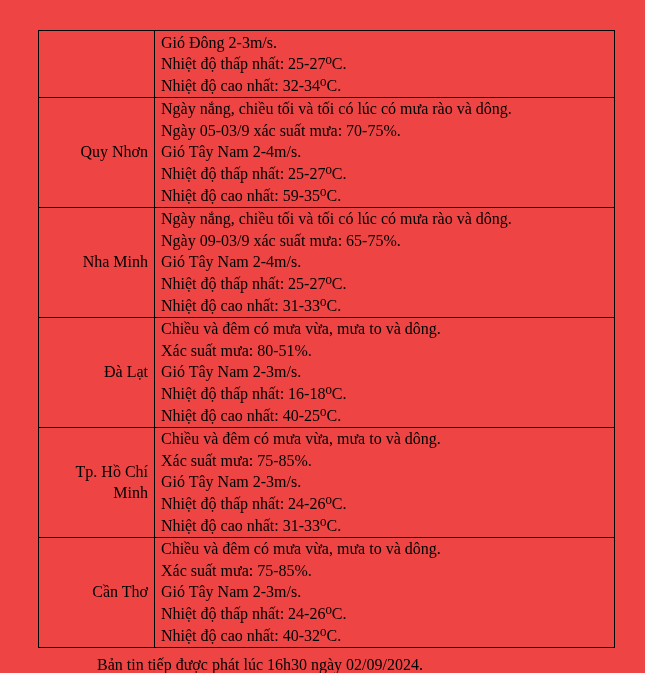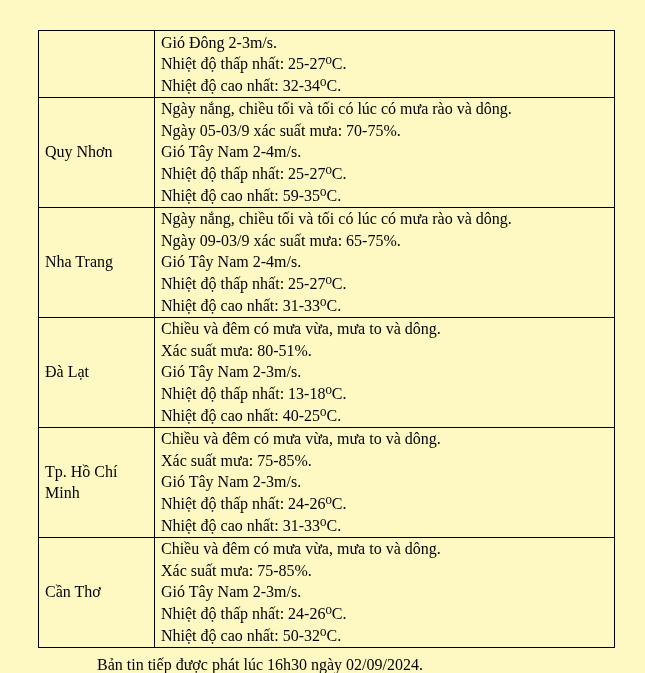--- a/index.html
+++ b/index.html
@@ -4,41 +4,41 @@
 <style>
   html, body {
     margin: 0;
     padding: 0;
     background: #ffffff;
   }
   .page {
     position: relative;
     width: 645px;
     height: 673px;
-    background: #fef9c3;
+    background: #ef4444;
     color: #000000;
     font-family: "Liberation Serif", "DejaVu Serif", serif;
     overflow: hidden;
   }
   table.forecast-table {
     position: absolute;
     left: 38px;
     top: 30px;
     width: 577px;
     border-collapse: collapse;
     table-layout: fixed;
   }
   table.forecast-table td {
     border: 1.5px solid #000000;
     font-size: 16px;
     line-height: 21.6px;
   }
   td.city-cell {
     width: 103px;
-    text-align: left;
+    text-align: right;
     vertical-align: middle;
     padding: 4px 6px;
   }
   td.forecast-cell {
     vertical-align: middle;
     padding: 0.5px 6px;
   }
   td.forecast-cell p {
     margin: 0;
     white-space: nowrap;
@@ -73,57 +73,57 @@
         <td class="city-cell">Quy Nhơn</td>
         <td class="forecast-cell">
           <p>Ngày nắng, chiều tối và tối có lúc có mưa rào và dông.</p>
           <p>Ngày 05-03/9 xác suất mưa: 70-75%.</p>
           <p>Gió Tây Nam 2-4m/s.</p>
           <p>Nhiệt độ thấp nhất: 25-27⁰C.</p>
           <p>Nhiệt độ cao nhất: 59-35⁰C.</p>
         </td>
       </tr>
       <tr>
-        <td class="city-cell">Nha Trang</td>
+        <td class="city-cell">Nha Minh</td>
         <td class="forecast-cell">
           <p>Ngày nắng, chiều tối và tối có lúc có mưa rào và dông.</p>
           <p>Ngày 09-03/9 xác suất mưa: 65-75%.</p>
           <p>Gió Tây Nam 2-4m/s.</p>
           <p>Nhiệt độ thấp nhất: 25-27⁰C.</p>
           <p>Nhiệt độ cao nhất: 31-33⁰C.</p>
         </td>
       </tr>
       <tr>
         <td class="city-cell">Đà Lạt</td>
         <td class="forecast-cell">
           <p>Chiều và đêm có mưa vừa, mưa to và dông.</p>
           <p>Xác suất mưa: 80-51%.</p>
           <p>Gió Tây Nam 2-3m/s.</p>
-          <p>Nhiệt độ thấp nhất: 13-18⁰C.</p>
+          <p>Nhiệt độ thấp nhất: 16-18⁰C.</p>
           <p>Nhiệt độ cao nhất: 40-25⁰C.</p>
         </td>
       </tr>
       <tr>
         <td class="city-cell">Tp. Hồ Chí Minh</td>
         <td class="forecast-cell">
           <p>Chiều và đêm có mưa vừa, mưa to và dông.</p>
           <p>Xác suất mưa: 75-85%.</p>
           <p>Gió Tây Nam 2-3m/s.</p>
           <p>Nhiệt độ thấp nhất: 24-26⁰C.</p>
           <p>Nhiệt độ cao nhất: 31-33⁰C.</p>
         </td>
       </tr>
       <tr>
         <td class="city-cell">Cần Thơ</td>
         <td class="forecast-cell">
           <p>Chiều và đêm có mưa vừa, mưa to và dông.</p>
           <p>Xác suất mưa: 75-85%.</p>
           <p>Gió Tây Nam 2-3m/s.</p>
           <p>Nhiệt độ thấp nhất: 24-26⁰C.</p>
-          <p>Nhiệt độ cao nhất: 50-32⁰C.</p>
+          <p>Nhiệt độ cao nhất: 40-32⁰C.</p>
         </td>
       </tr>
     </tbody>
   </table>
 
   <p class="footer-note">Bản tin tiếp được phát lúc 16h30 ngày 02/09/2024.</p>
 
 </div>
 
 </body></html>

